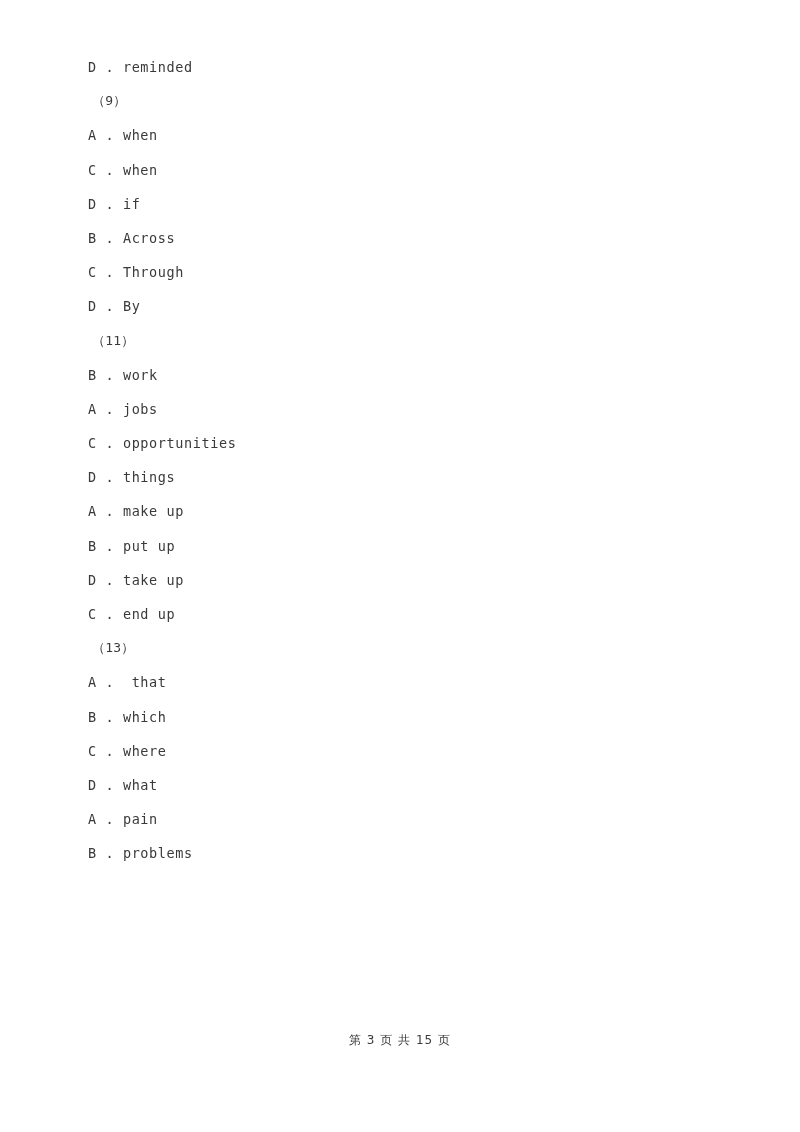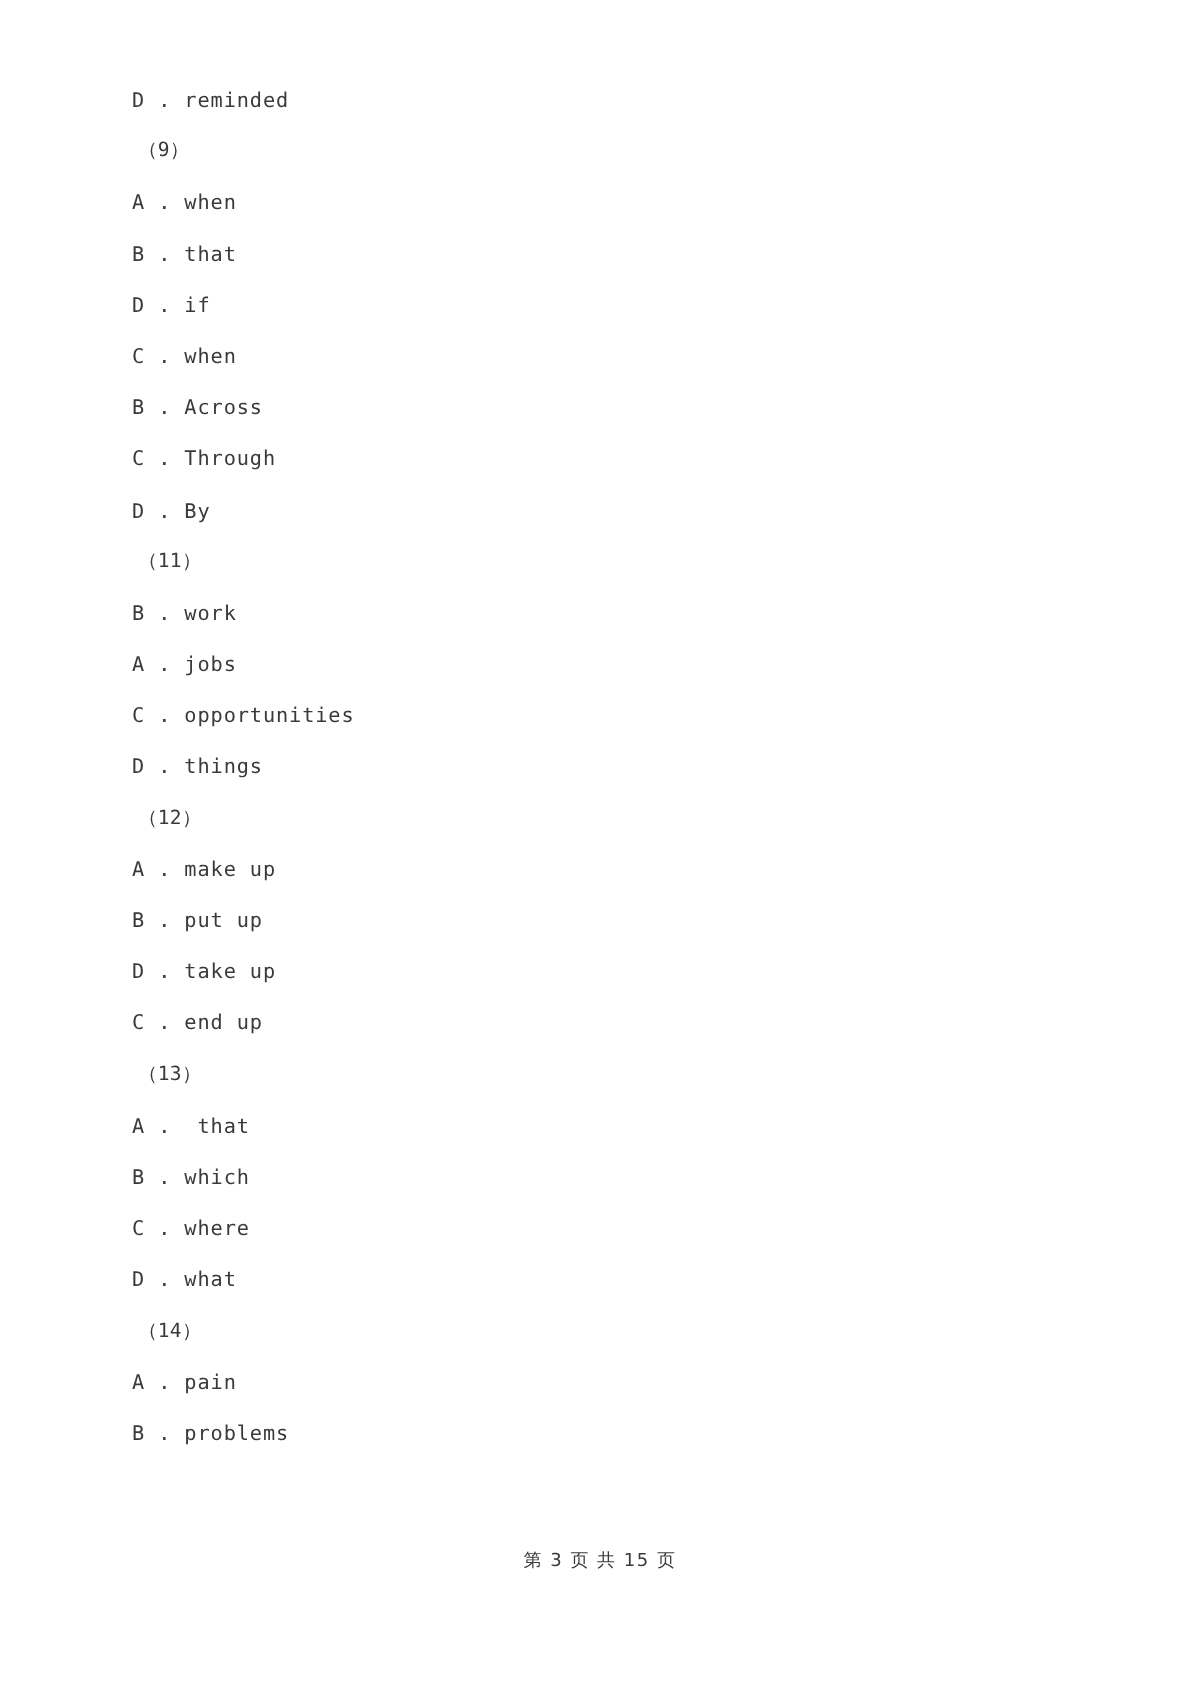--- a/index.html
+++ b/index.html
@@ -61,41 +61,38 @@
 </style>
 </head>
 <body>
 
 <div class="page">
 
   <div class="content">
       <div class="line option">D . reminded</div>
       <div class="line qnum">（9）</div>
       <div class="line option">A . when</div>
-      <div class="line option">B . that</div>
+      <div class="line option">C . when</div>
       <div class="line option">D . if</div>
-      <div class="line option">C . when</div>
       <div class="line option">B . Across</div>
       <div class="line option">C . Through</div>
       <div class="line option">D . By</div>
       <div class="line qnum">（11）</div>
       <div class="line option">B . work</div>
       <div class="line option">A . jobs</div>
       <div class="line option">C . opportunities</div>
       <div class="line option">D . things</div>
-      <div class="line qnum">（12）</div>
       <div class="line option">A . make up</div>
       <div class="line option">B . put up</div>
       <div class="line option">D . take up</div>
       <div class="line option">C . end up</div>
       <div class="line qnum">（13）</div>
       <div class="line option">A .  that</div>
       <div class="line option">B . which</div>
       <div class="line option">C . where</div>
       <div class="line option">D . what</div>
-      <div class="line qnum">（14）</div>
       <div class="line option">A . pain</div>
       <div class="line option">B . problems</div>
     </div>
 
   <div class="footer">第 3 页 共 15 页</div>
 
 </div>
 
 </body></html>

